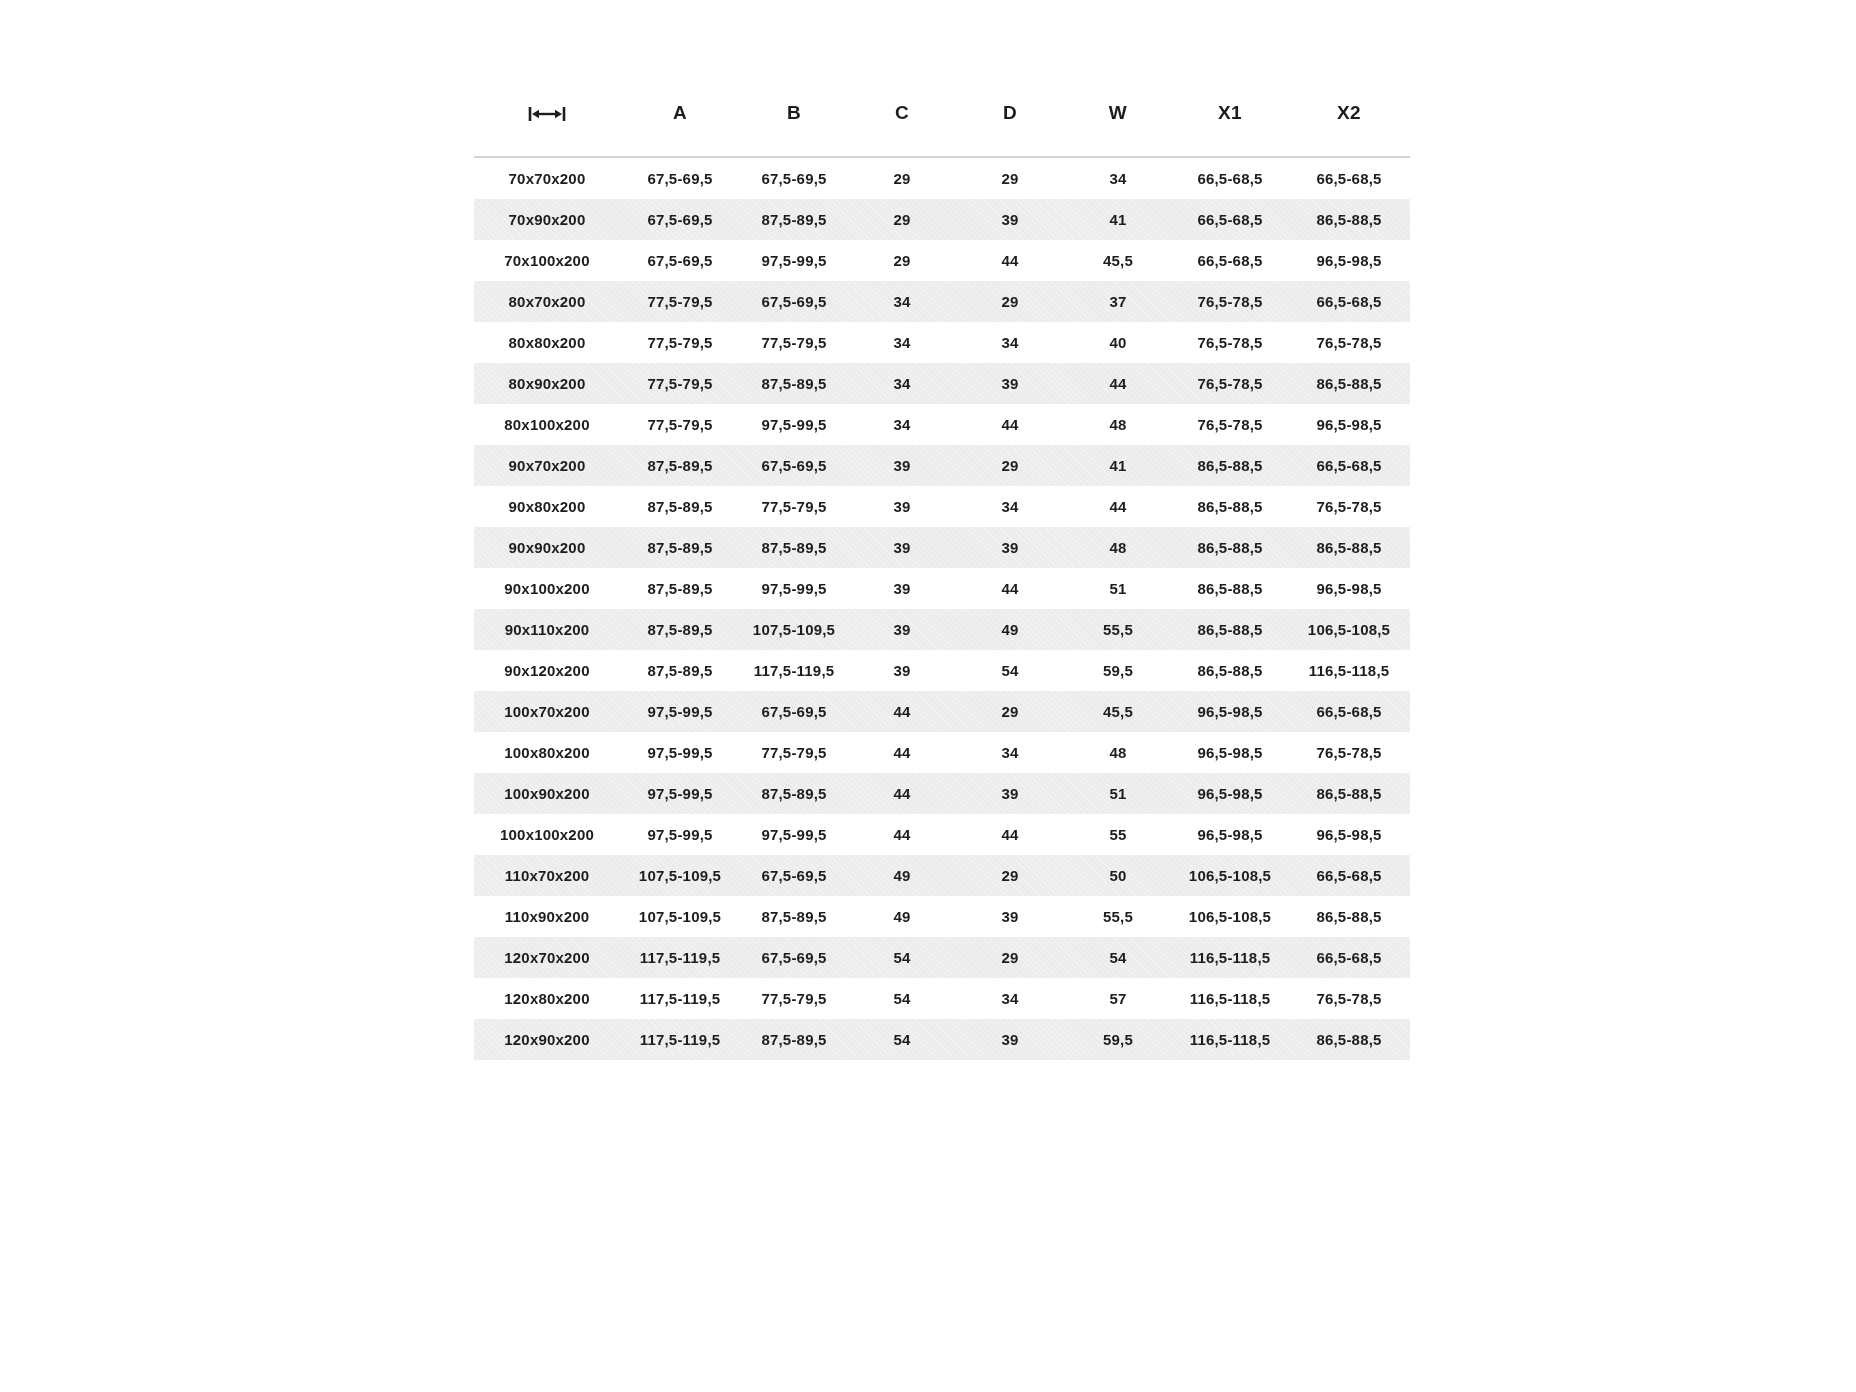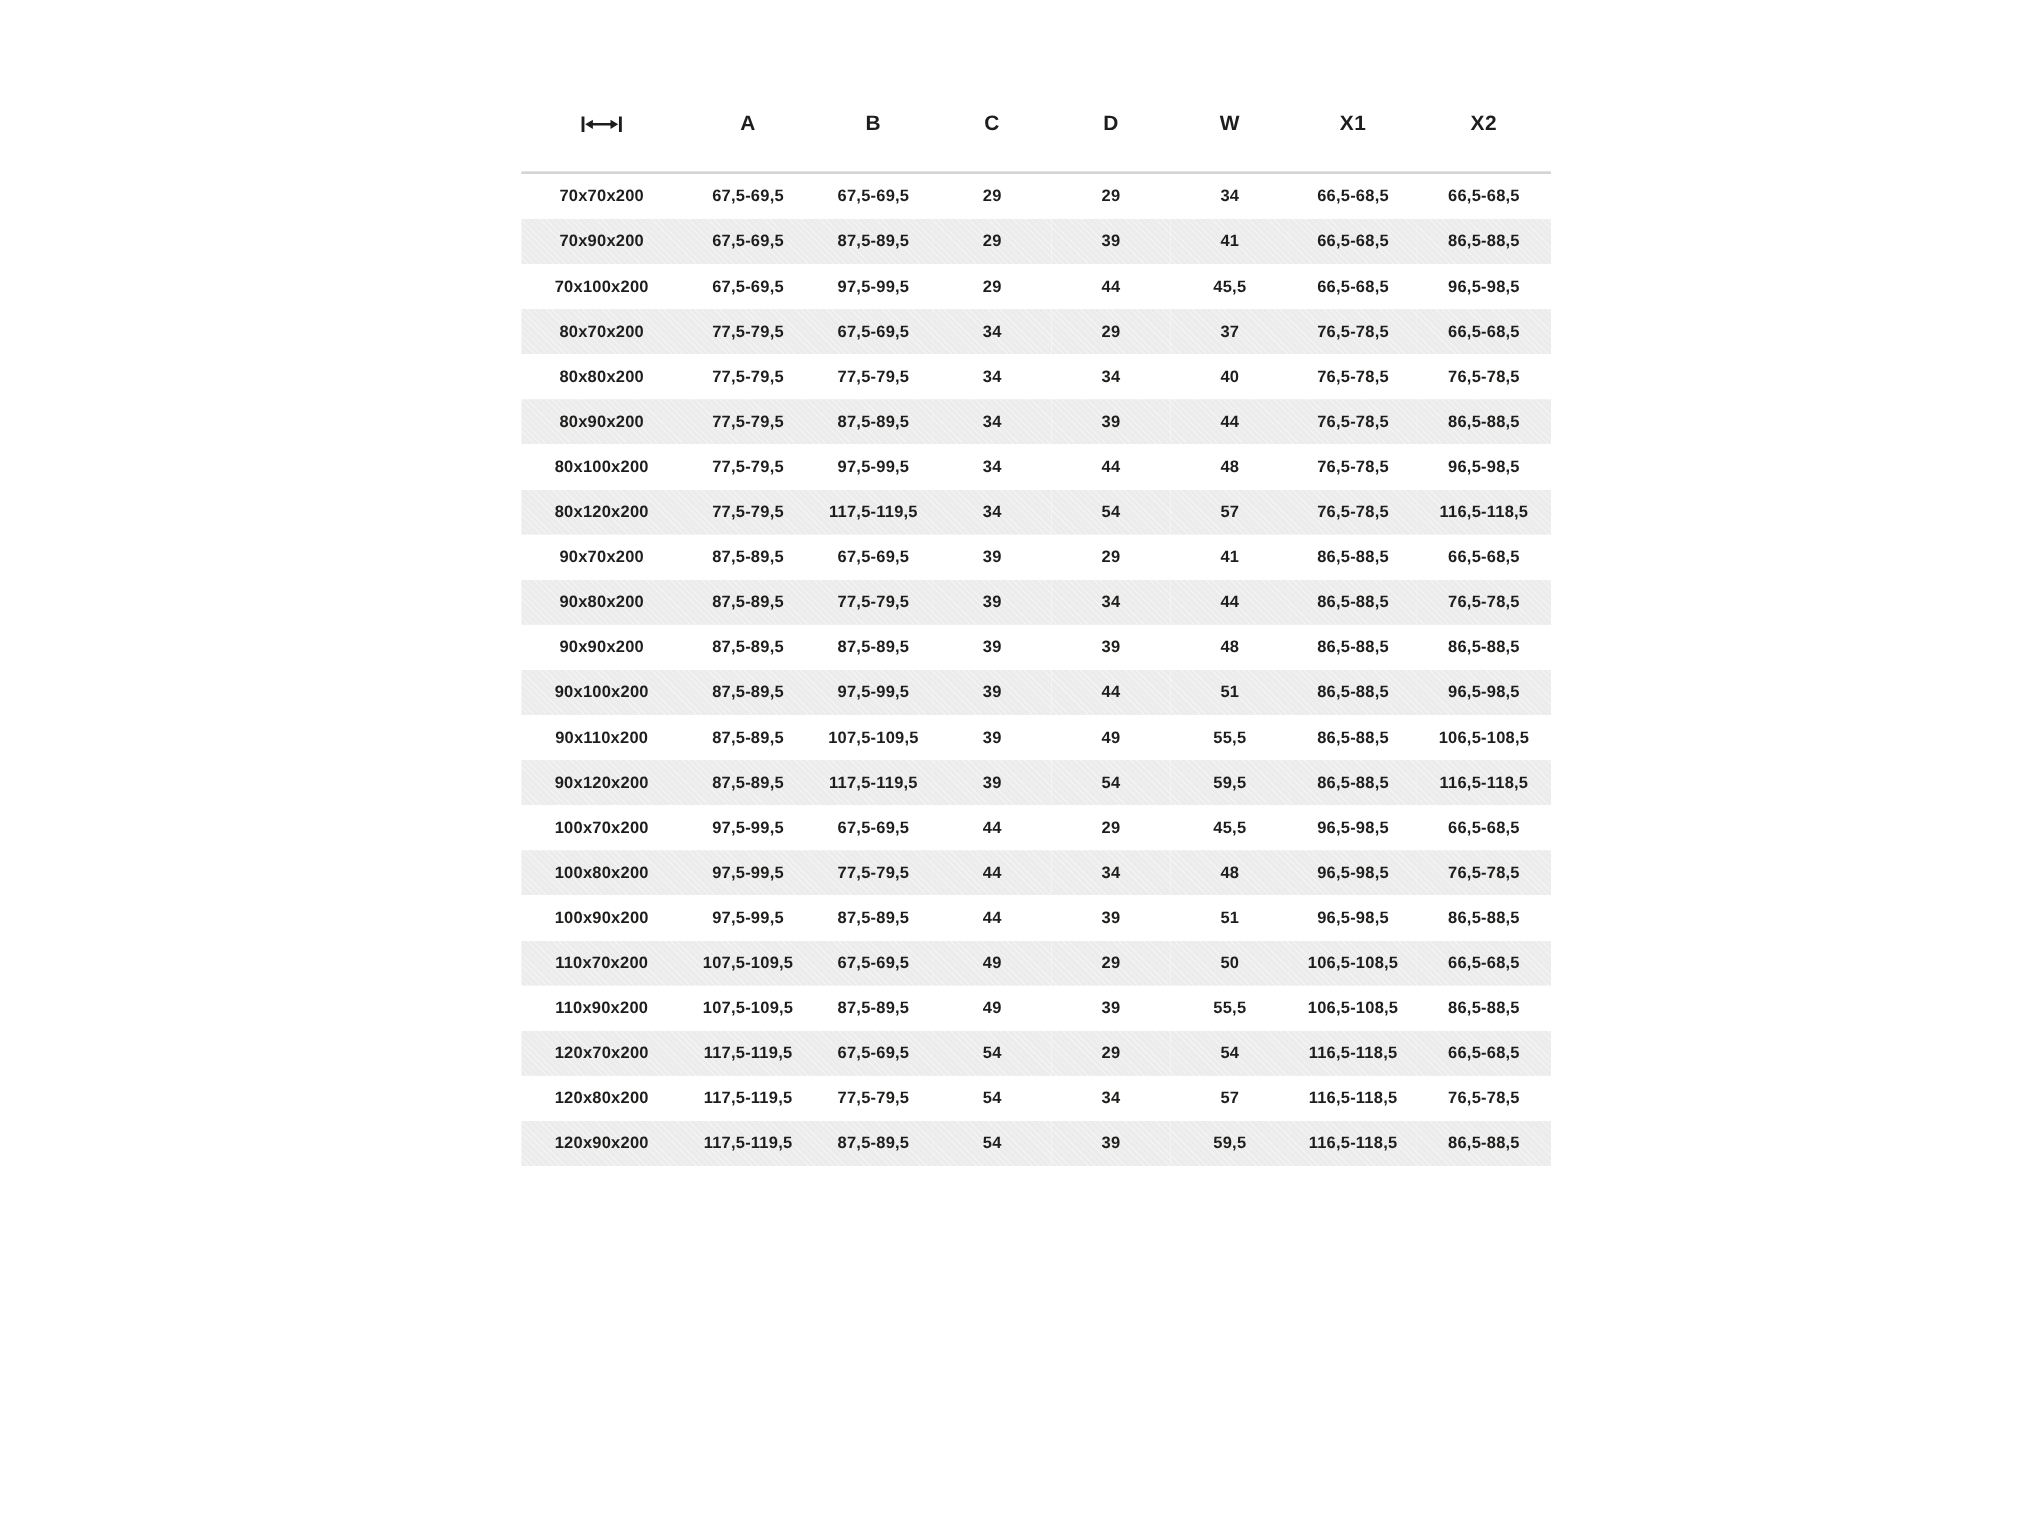--- a/index.html
+++ b/index.html
@@ -175,30 +175,20 @@
           <td>80x100x200</td>
           <td>77,5-79,5</td>
           <td>97,5-99,5</td>
           <td>34</td>
           <td>44</td>
           <td>48</td>
           <td>76,5-78,5</td>
           <td>96,5-98,5</td>
         </tr>
         <tr>
-          <td>80x120x200</td>
-          <td>77,5-79,5</td>
-          <td>117,5-119,5</td>
-          <td>34</td>
-          <td>54</td>
-          <td>57</td>
-          <td>76,5-78,5</td>
-          <td>116,5-118,5</td>
-        </tr>
-        <tr>
           <td>90x70x200</td>
           <td>87,5-89,5</td>
           <td>67,5-69,5</td>
           <td>39</td>
           <td>29</td>
           <td>41</td>
           <td>86,5-88,5</td>
           <td>66,5-68,5</td>
         </tr>
         <tr>
@@ -273,20 +263,30 @@
         </tr>
         <tr>
           <td>100x90x200</td>
           <td>97,5-99,5</td>
           <td>87,5-89,5</td>
           <td>44</td>
           <td>39</td>
           <td>51</td>
           <td>96,5-98,5</td>
           <td>86,5-88,5</td>
+        </tr>
+        <tr>
+          <td>100x100x200</td>
+          <td>97,5-99,5</td>
+          <td>97,5-99,5</td>
+          <td>44</td>
+          <td>44</td>
+          <td>55</td>
+          <td>96,5-98,5</td>
+          <td>96,5-98,5</td>
         </tr>
         <tr>
           <td>110x70x200</td>
           <td>107,5-109,5</td>
           <td>67,5-69,5</td>
           <td>49</td>
           <td>29</td>
           <td>50</td>
           <td>106,5-108,5</td>
           <td>66,5-68,5</td>

